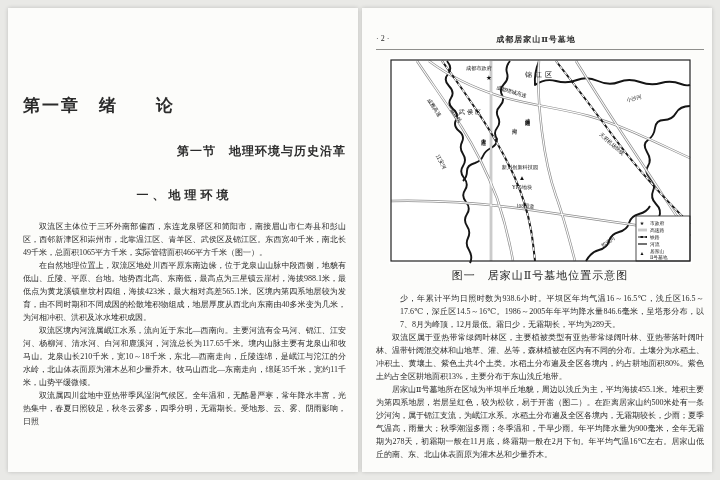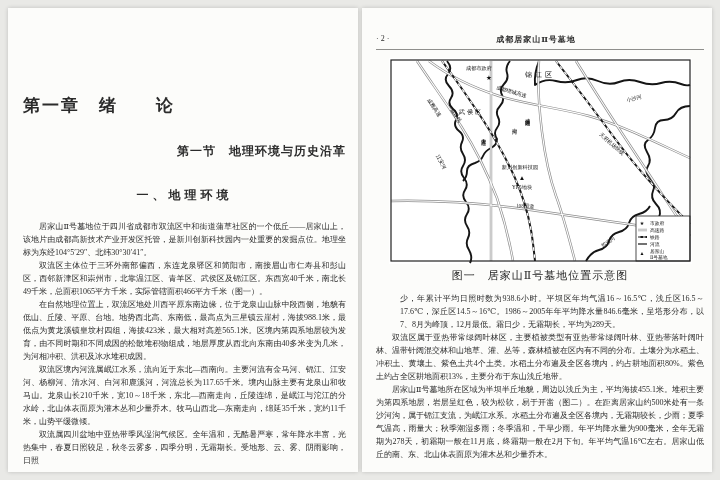--- a/index.html
+++ b/index.html
@@ -52,21 +52,20 @@
 </head>
 <body>
 
 <div class="spread">
 
   <div class="page page-left">
     <h1 class="chapter-title">第一章　绪　　论</h1>
     <h2 class="section-title">第一节　地理环境与历史沿革</h2>
     <h3 class="subsection-title">一、地理环境</h3>
     <div class="body-text">
-      <p>居家山Ⅱ号墓地位于四川省成都市双流区中和街道蒲草社区的一个低丘——居家山上，该地片由成都高新技术产业开发区托管，是新川创新科技园内一处重要的发掘点位。地理坐标为东经104°5′29″、北纬30°30′41″。</p>
       <p>双流区主体位于三环外南部偏西，东连龙泉驿区和简阳市，南接眉山市仁寿县和彭山区，西邻新津区和崇州市，北靠温江区、青羊区、武侯区及锦江区。东西宽40千米，南北长49千米，总面积1065平方千米，实际管辖面积466平方千米（图一）。</p>
       <p>在自然地理位置上，双流区地处川西平原东南边缘，位于龙泉山山脉中段西侧，地貌有低山、丘陵、平原、台地。地势西北高、东南低，最高点为三星镇云崖村，海拔988.1米，最低点为黄龙溪镇皇坟村四组，海拔423米，最大相对高差565.1米。区境内第四系地层较为发育，由不同时期和不同成因的松散堆积物组成，地层厚度从西北向东南由40多米变为几米，为河相冲积、洪积及冰水堆积成因。</p>
       <p>双流区境内河流属岷江水系，流向近于东北—西南向。主要河流有金马河、锦江、江安河、杨柳河、清水河、白河和鹿溪河，河流总长为117.65千米。境内山脉主要有龙泉山和牧马山。龙泉山长210千米，宽10～18千米，东北—西南走向，丘陵连绵，是岷江与沱江的分水岭，北山体表面原为灌木丛和少量乔木。牧马山西北—东南走向，绵延35千米，宽约11千米，山势平缓微倾。</p>
       <p>双流属四川盆地中亚热带季风湿润气候区。全年温和，无酷暑严寒，常年降水丰富，光热集中，春夏日照较足，秋冬云雾多，四季分明，无霜期长。受地形、云、雾、阴雨影响，日照</p>
     </div>
   </div>
 
   <div class="page page-right">
     <div class="running-header">
       <span class="pagenum">· 2 ·</span>

